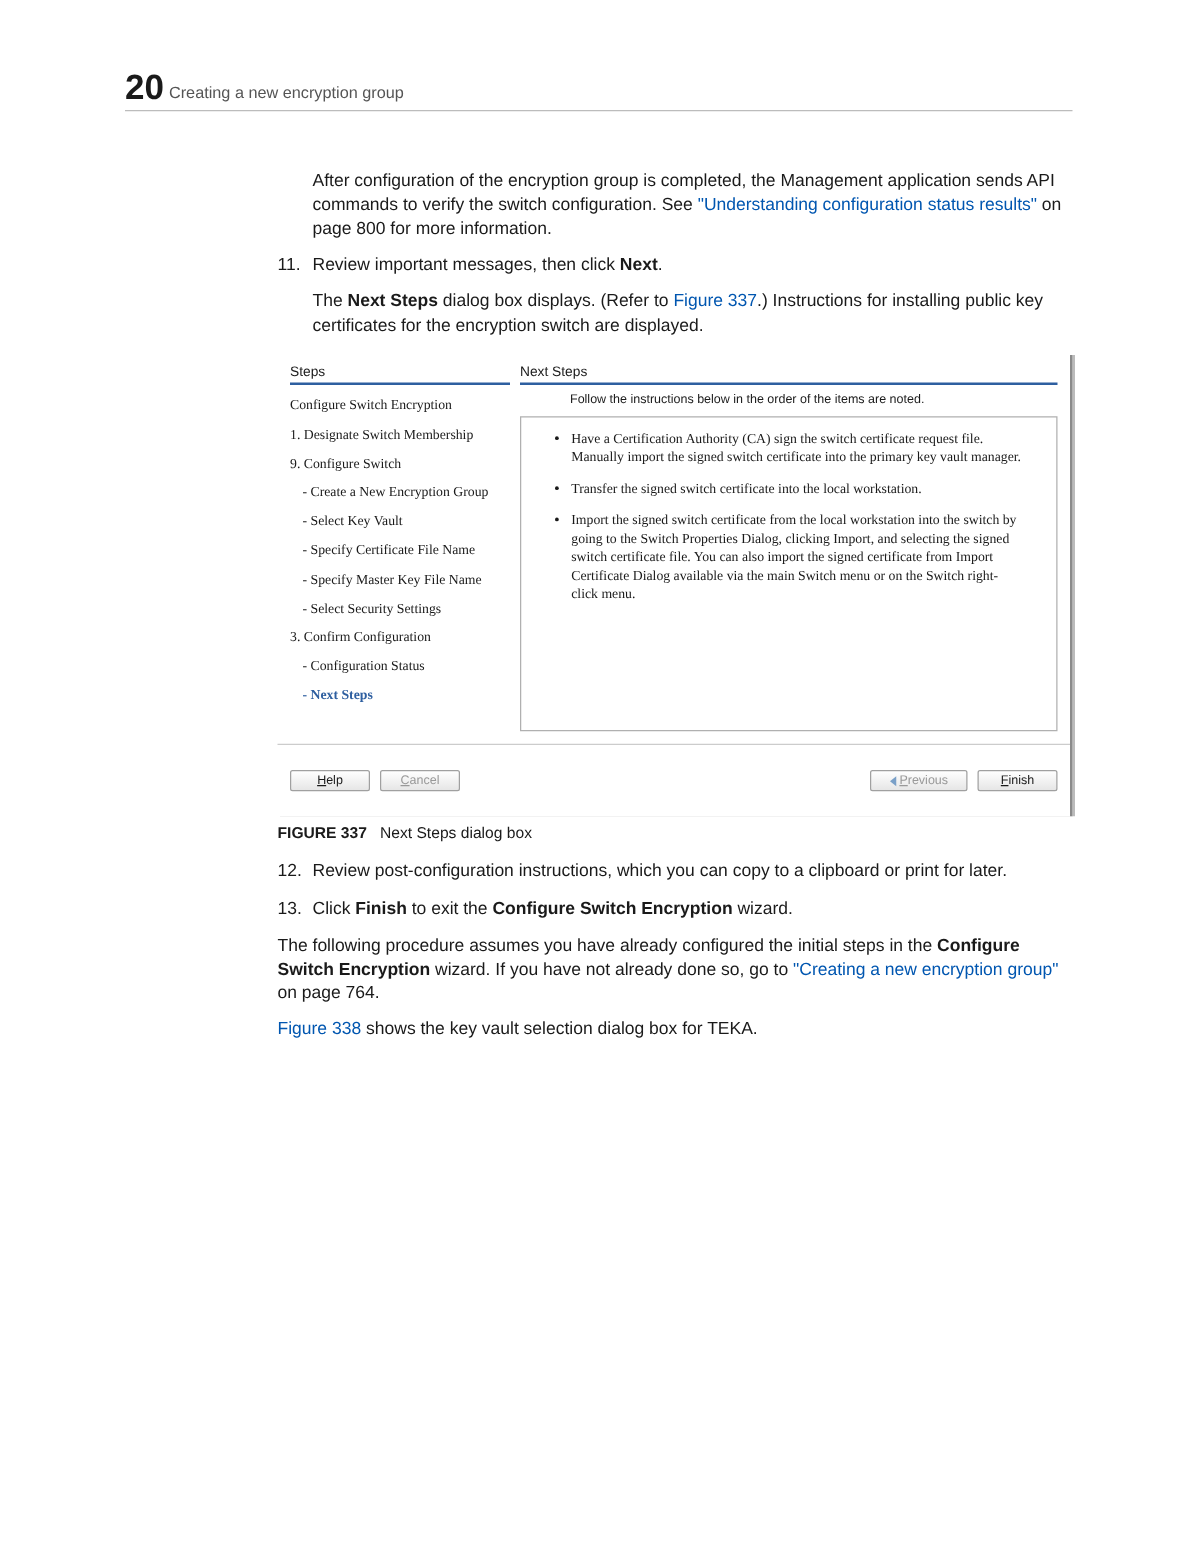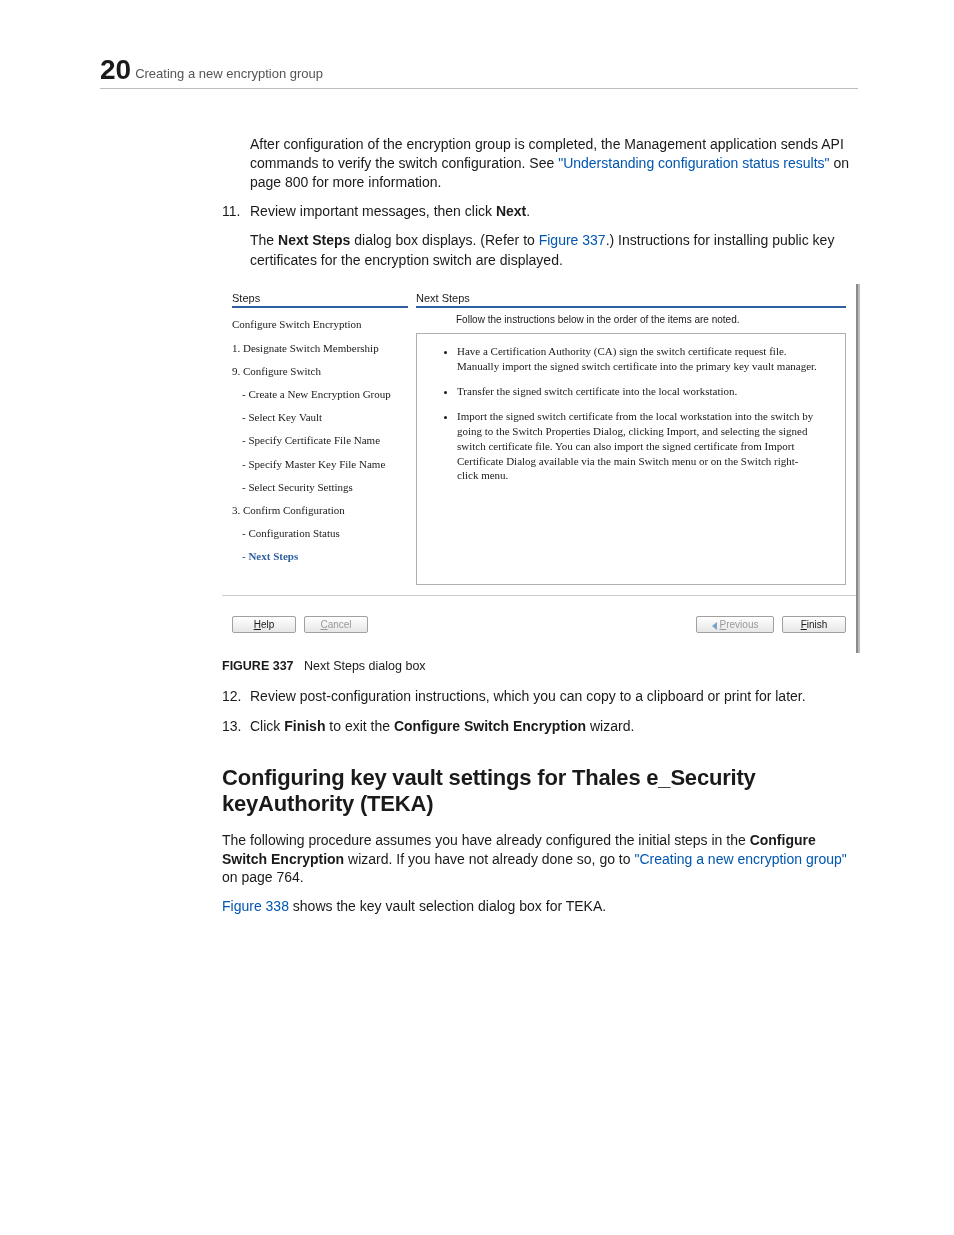--- a/index.html
+++ b/index.html
@@ -242,21 +242,20 @@
       <li>
         <span class="num">12.</span>
         <span>Review post-configuration instructions, which you can copy to a clipboard or print for later.</span>
       </li>
       <li>
         <span class="num">13.</span>
         <span>Click </span><span class="bold">Finish</span><span> to exit the </span><span class="bold">Configure Switch Encryption</span><span> wizard.</span>
       </li>
     </ol>
 
-    <h2 class="section-title">Configuring key vault settings for Thales e_Security keyAuthority (TEKA)</h2>
 
     <p>
       <span>The following procedure assumes you have already configured the initial steps in the </span><span class="bold">Configure Switch Encryption</span><span> wizard. If you have not already done so, go to </span><span class="link">"Creating a new encryption group"</span><span> on page 764.</span>
     </p>
 
     <p>
       <span class="link">Figure 338</span><span> shows the key vault selection dialog box for TEKA.</span>
     </p>
 
   </div>

